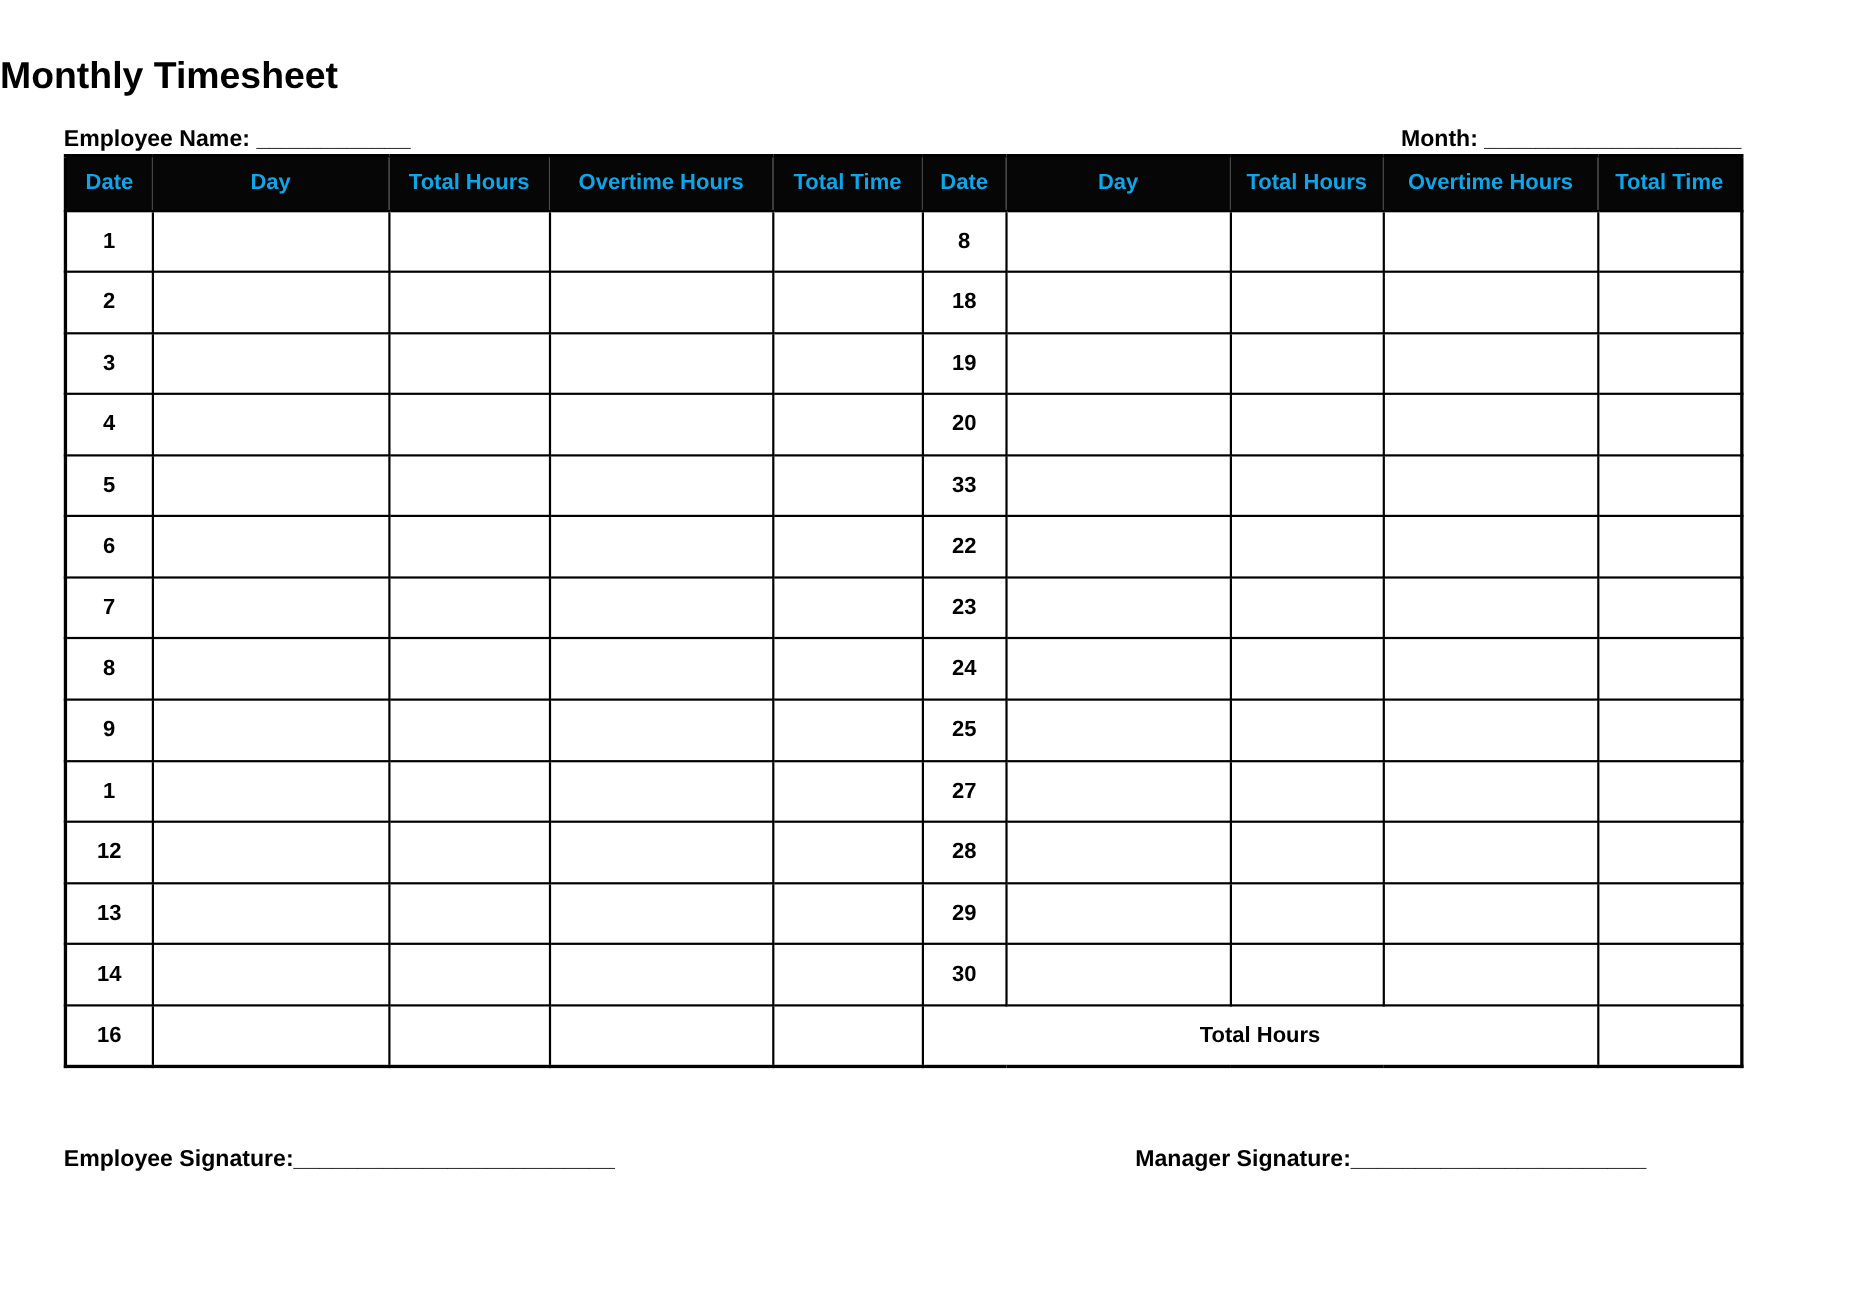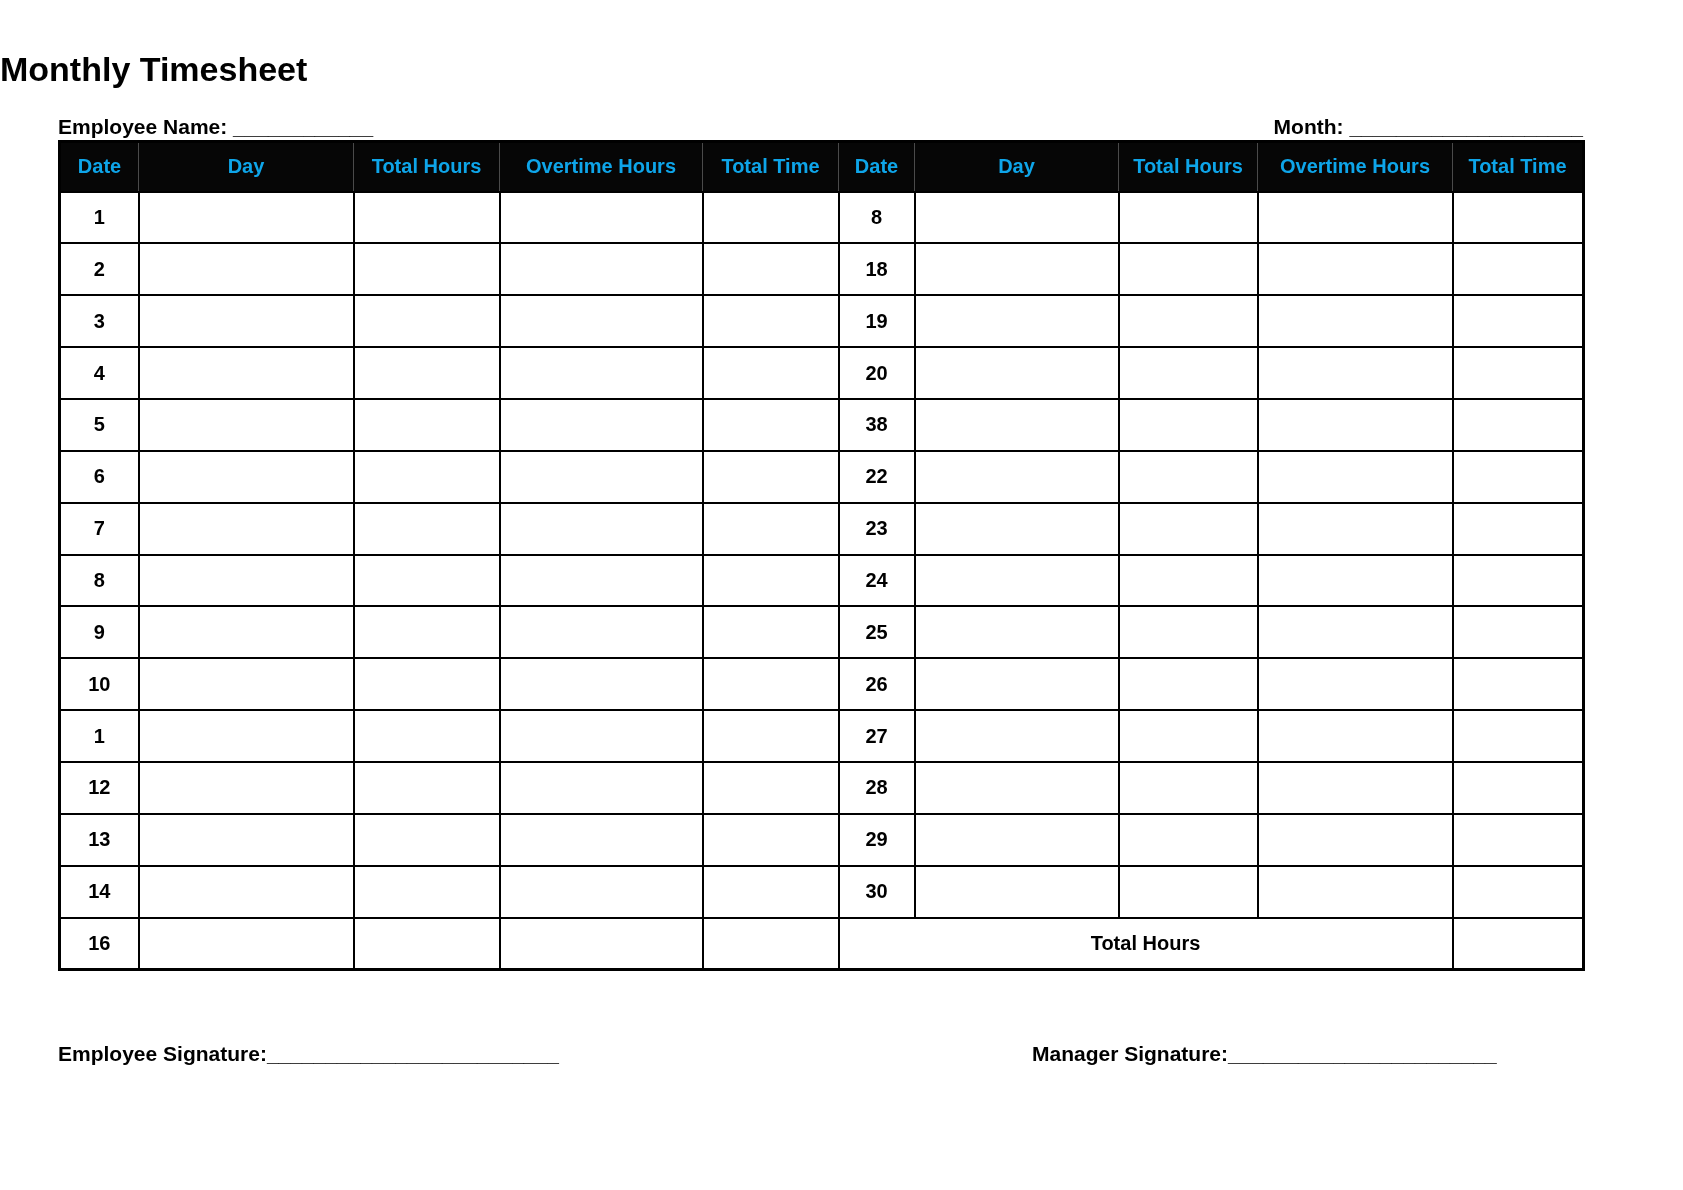--- a/index.html
+++ b/index.html
@@ -181,21 +181,21 @@
           <td></td>
           <td></td>
           <td></td>
         </tr>
         <tr>
           <td class="date-col">5</td>
           <td></td>
           <td></td>
           <td></td>
           <td></td>
-          <td class="date-col">38</td>
+          <td class="date-col">33</td>
           <td></td>
           <td></td>
           <td></td>
           <td></td>
         </tr>
         <tr>
           <td class="date-col">6</td>
           <td></td>
           <td></td>
           <td></td>
@@ -230,32 +230,20 @@
           <td></td>
           <td></td>
         </tr>
         <tr>
           <td class="date-col">9</td>
           <td></td>
           <td></td>
           <td></td>
           <td></td>
           <td class="date-col">25</td>
-          <td></td>
-          <td></td>
-          <td></td>
-          <td></td>
-        </tr>
-        <tr>
-          <td class="date-col">10</td>
-          <td></td>
-          <td></td>
-          <td></td>
-          <td></td>
-          <td class="date-col">26</td>
           <td></td>
           <td></td>
           <td></td>
           <td></td>
         </tr>
         <tr>
           <td class="date-col">1</td>
           <td></td>
           <td></td>
           <td></td>

